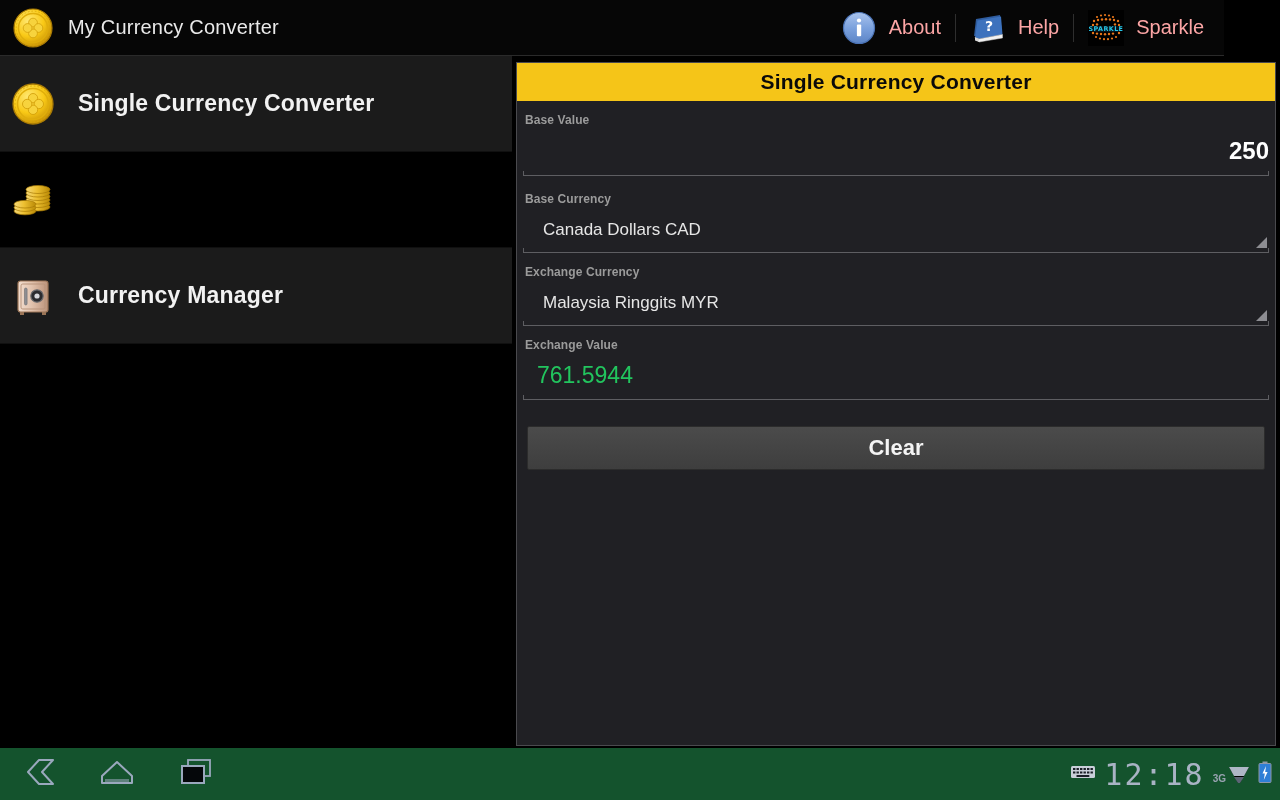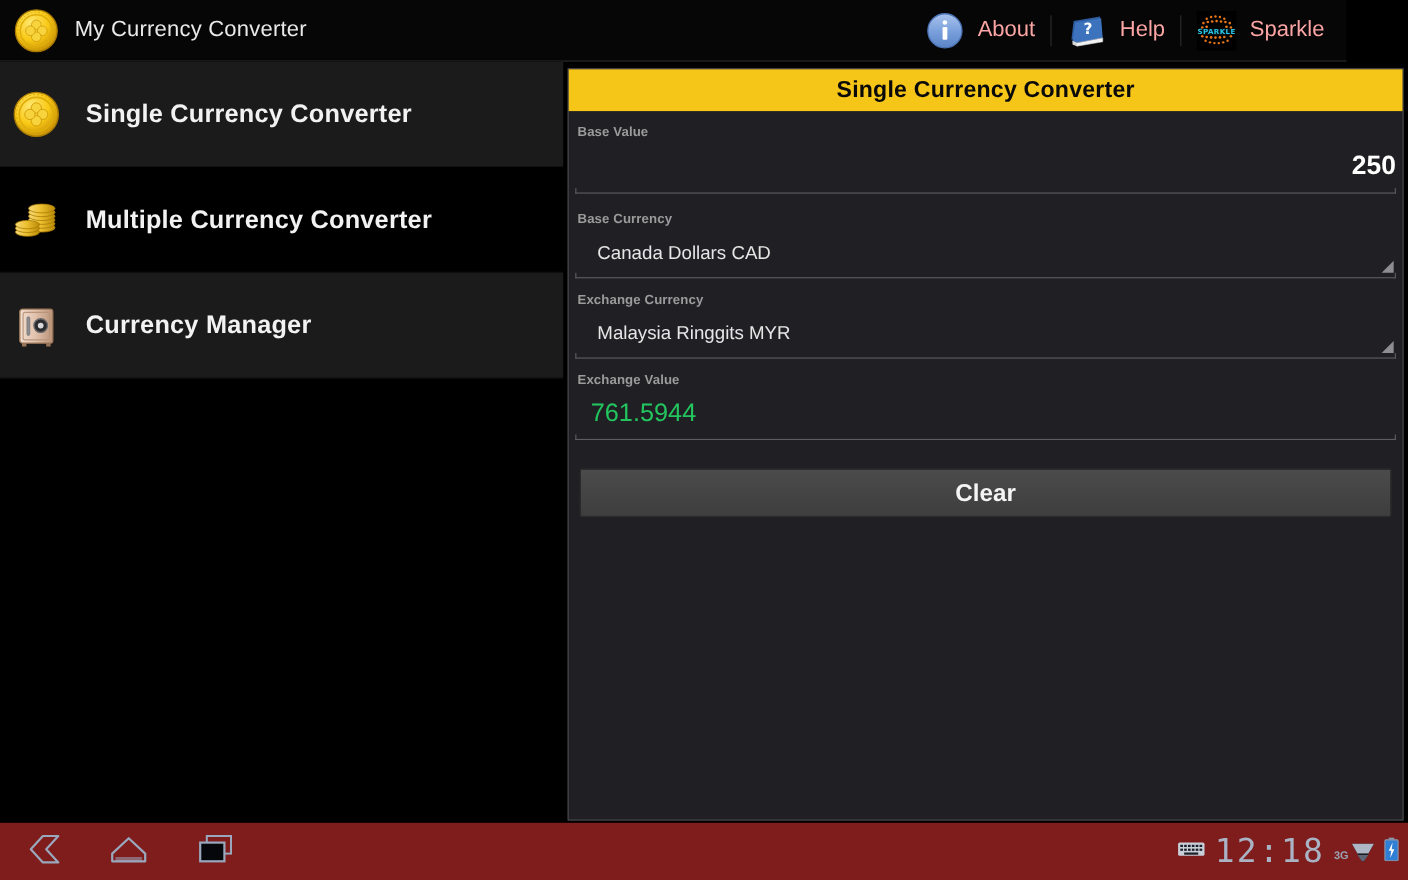--- a/index.html
+++ b/index.html
@@ -106,21 +106,21 @@
     background:linear-gradient(#4b4b4b,#3e3e3e);
     border:1px solid #2c2c2c;
     display:flex; align-items:center; justify-content:center;
     color:#f4f4f4; font-size:22px; font-weight:bold;
     cursor:pointer;
   }
 
   
   .sysbar {
     position:absolute; left:0; bottom:0; width:1280px; height:52px;
-    background:#7f1d1d; display:flex; align-items:center;
+    background:#14532d; display:flex; align-items:center;
   }
   .nav-btn {
     width:78px; height:52px; display:flex; align-items:center;
     justify-content:center; cursor:pointer;
   }
   .sys-spacer { flex:1 1 auto; }
   .sys-right { display:flex; align-items:center; margin-right:8px; gap:8px; }
   .clock {
     color:#a9b3c4; font-size:30px; letter-spacing:2px;
     font-family:"DejaVu Sans Mono", monospace; font-weight:300;
@@ -280,21 +280,20 @@
             <ellipse cx="28" cy="23" rx="12" ry="4" fill="url(#cg)"></ellipse>
             <ellipse cx="28" cy="19.5" rx="12" ry="4" fill="url(#cg)"></ellipse>
             <ellipse cx="28" cy="16" rx="12" ry="4" fill="url(#cg)"></ellipse>
             <ellipse cx="28" cy="12.5" rx="12" ry="4" fill="url(#cg)"></ellipse>
             <ellipse cx="15" cy="34" rx="11" ry="3.8" fill="url(#cg)"></ellipse>
             <ellipse cx="15" cy="30.6" rx="11" ry="3.8" fill="url(#cg)"></ellipse>
             <ellipse cx="15" cy="27.2" rx="11" ry="3.8" fill="url(#cg)"></ellipse>
           </g>
         </svg>
       </span>
-      <span class="side-lbl">Multiple Currency Converter</span>
     </div>
 
     <div class="side-item shaded">
       <span class="side-ico">
         <svg viewBox="0 0 46 46" width="46" height="46">
           <defs>
             <linearGradient id="safeG" x1="0" y1="0" x2="1" y2="0">
               <stop offset="0%" stop-color="#f2ded0"></stop>
               <stop offset="45%" stop-color="#e2c3ae"></stop>
               <stop offset="100%" stop-color="#bb9279"></stop>

